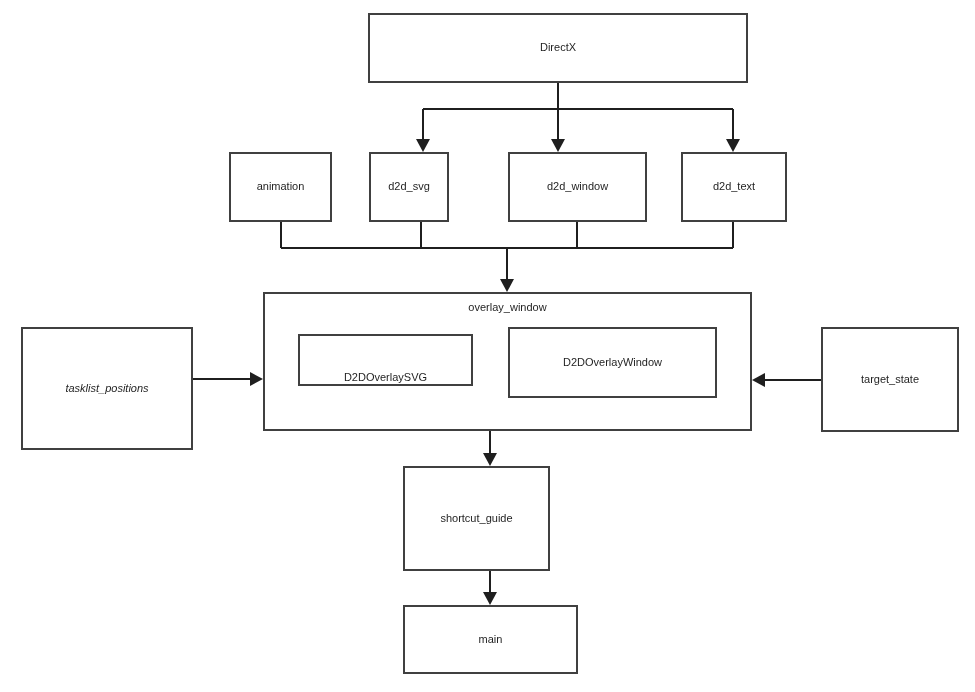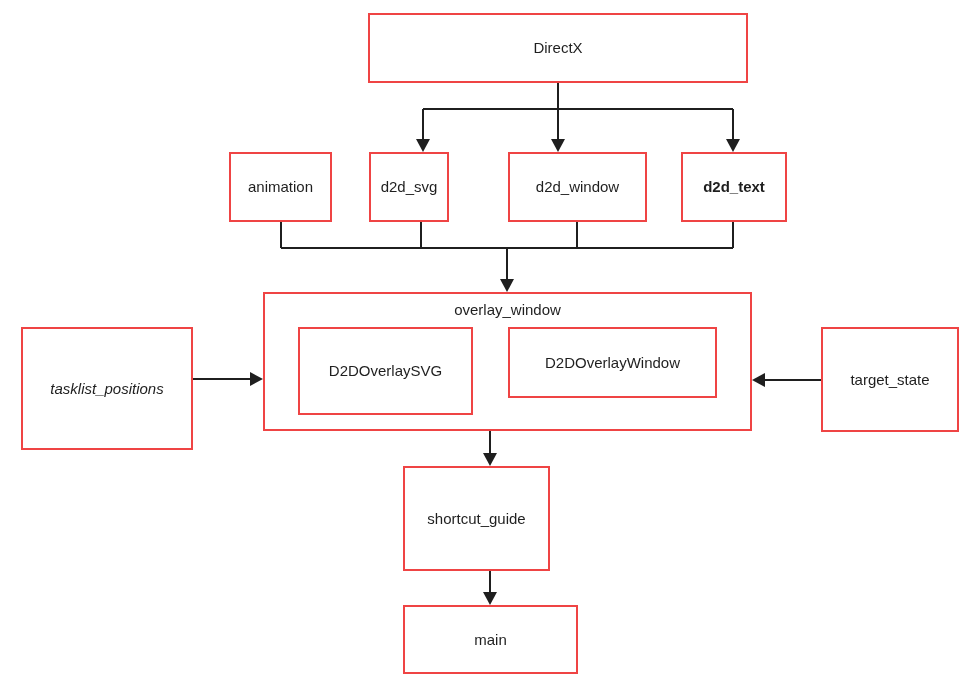--- a/index.html
+++ b/index.html
@@ -18,44 +18,44 @@
   }
   .connectors {
     position: absolute;
     left: 0;
     top: 0;
     width: 975px;
     height: 692px;
   }
   .node {
     position: absolute;
-    border: 2px solid #ef4444;
+    border: 2px solid #404040;
     background: #ffffff;
     display: flex;
     align-items: center;
     justify-content: center;
-    font-size: 15px;
+    font-size: 11px;
     line-height: 1.2;
     box-sizing: border-box;
     text-align: center;
   }
   .node.container {
     background: transparent;
     align-items: flex-start;
     justify-content: center;
     padding-top: 7px;
   }
   
   .n-directx        { left: 368px; top: 13px;  width: 380px; height: 70px; }
   .n-animation      { left: 229px; top: 152px; width: 103px; height: 70px; }
   .n-d2d-svg        { left: 369px; top: 152px; width: 80px; height: 70px; text-align: right; }
   .n-d2d-window     { left: 508px; top: 152px; width: 139px; height: 70px; }
-  .n-d2d-text       { left: 681px; top: 152px; width: 106px; height: 70px; font-weight: bold; }
+  .n-d2d-text       { left: 681px; top: 152px; width: 106px; height: 70px; }
   .n-overlay-window { left: 263px; top: 292px; width: 489px; height: 139px; }
-  .n-d2d-overlay-svg    { left: 298px; top: 327px; width: 175px; height: 88px; }
+  .n-d2d-overlay-svg    { left: 298px; top: 334px; width: 175px; height: 52px; align-items: flex-end; }
   .n-d2d-overlay-window { left: 508px; top: 327px; width: 209px; height: 71px; }
   .n-tasklist-positions { left: 21px;  top: 327px; width: 172px; height: 123px; font-style: italic; }
   .n-target-state   { left: 821px; top: 327px; width: 138px; height: 105px; justify-content: center; }
   .n-shortcut-guide { left: 403px; top: 466px; width: 147px; height: 105px; }
   .n-main           { left: 403px; top: 605px; width: 175px; height: 69px; }
 </style>
 </head>
 <body>
 
 <div class="canvas">

